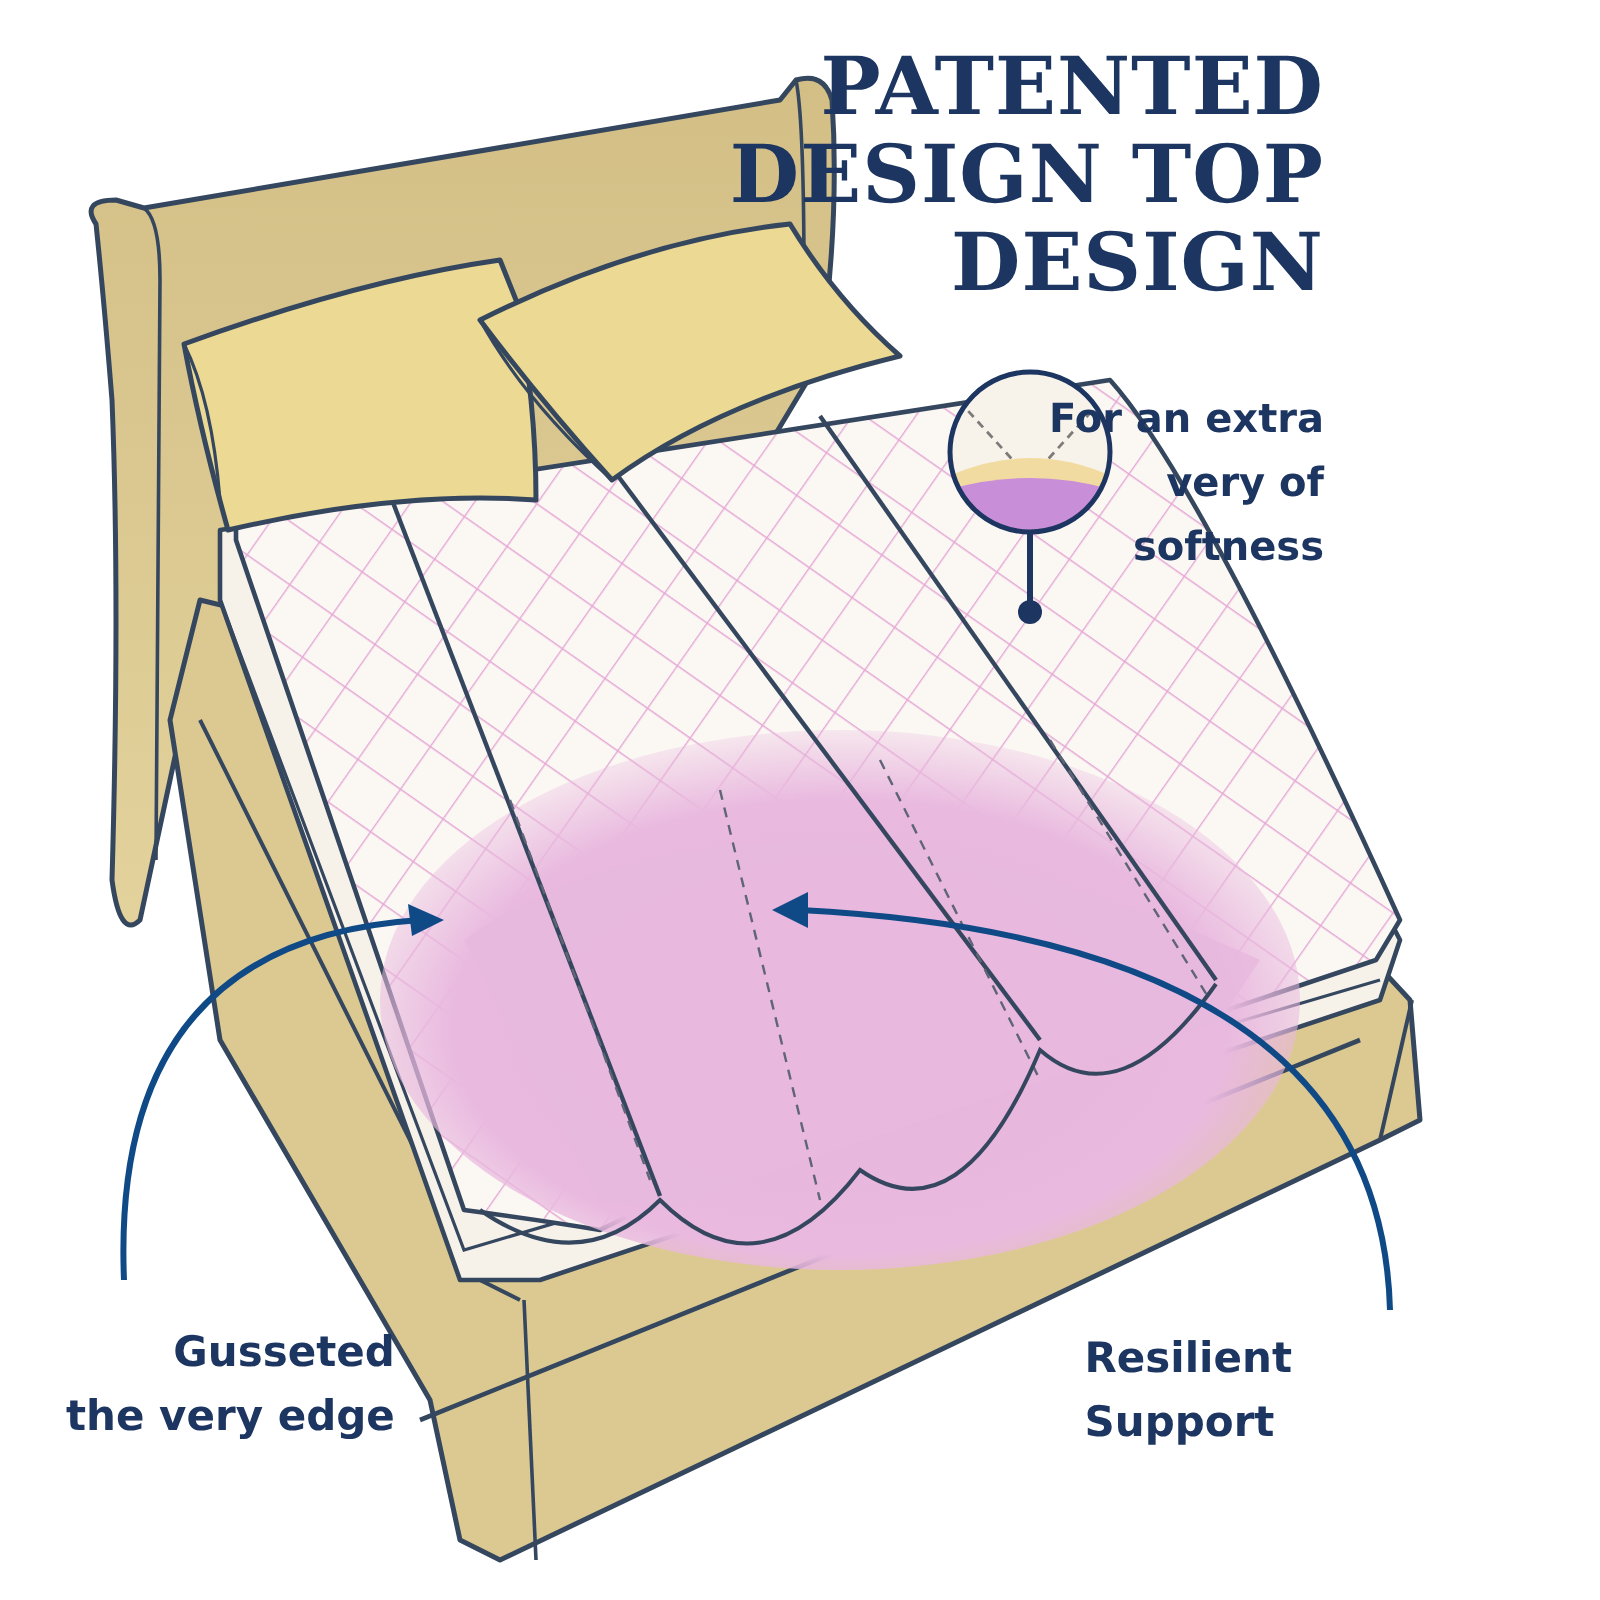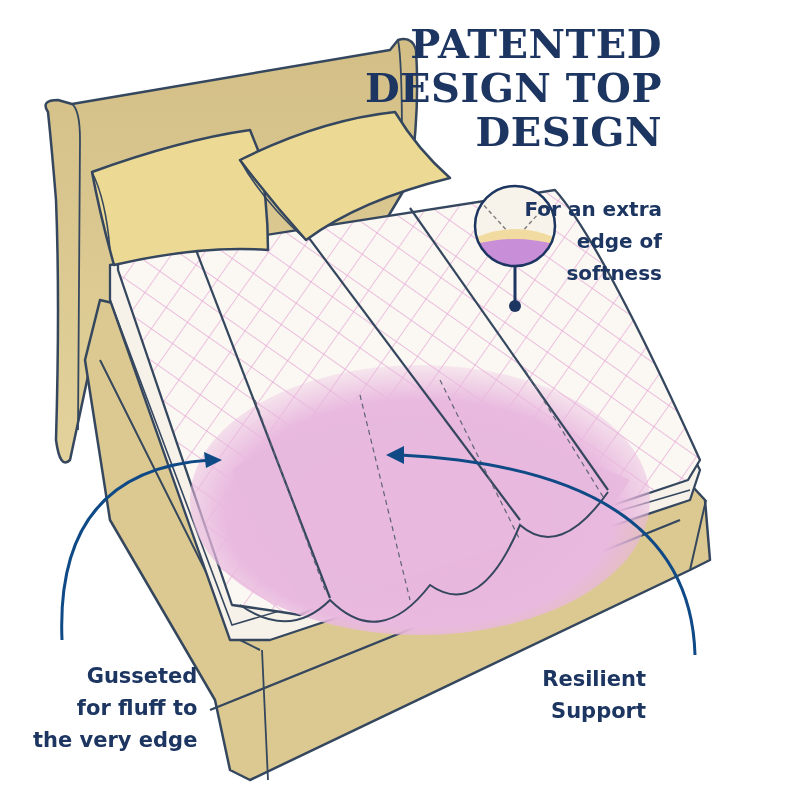--- a/index.html
+++ b/index.html
@@ -17,21 +17,21 @@
       font-family: "DejaVu Sans", "Liberation Sans", sans-serif; font-weight: bold;
       color: #1c3561; font-size: 20px; line-height: 32px;
     }
     .subhead span { display: block; }
     .callout {
       position: absolute; font-family: "DejaVu Sans", "Liberation Sans", sans-serif;
       font-weight: bold; color: #1c3561; font-size: 21px; line-height: 32px;
     }
     .callout span { display: block; }
     .callout-left { left: 33px; top: 660px; text-align: right; }
-    .callout-right { right: 38px; top: 663px; text-align: right; }
+    .callout-right { right: 38px; top: 663px; text-align: left; }
   </style>
 </head>
 <body>
 
 <div class="stage">
 
   <svg class="illus" viewBox="0 0 800 800">
     <defs>
       <pattern id="quiltGrid" width="26" height="26" patternUnits="userSpaceOnUse" patternTransform="rotate(35)">
         <rect width="26" height="26" fill="#fbf8f3"></rect>
@@ -122,27 +122,26 @@
   </svg>
 
   <div class="headline">
     <span>PATENTED</span>
     <span>DESIGN TOP</span>
     <span>DESIGN</span>
   </div>
 
   <div class="subhead">
     <span>For an extra</span>
-    <span>edge of</span>
+    <span>very of</span>
     <span>softness</span>
   </div>
 
   <div class="callout callout-left">
     <span>Gusseted</span>
-    <span>for fluff to</span>
     <span>the very edge</span>
   </div>
 
   <div class="callout callout-right">
     <span>Resilient</span>
     <span>Support</span>
   </div>
 
 </div>
 

